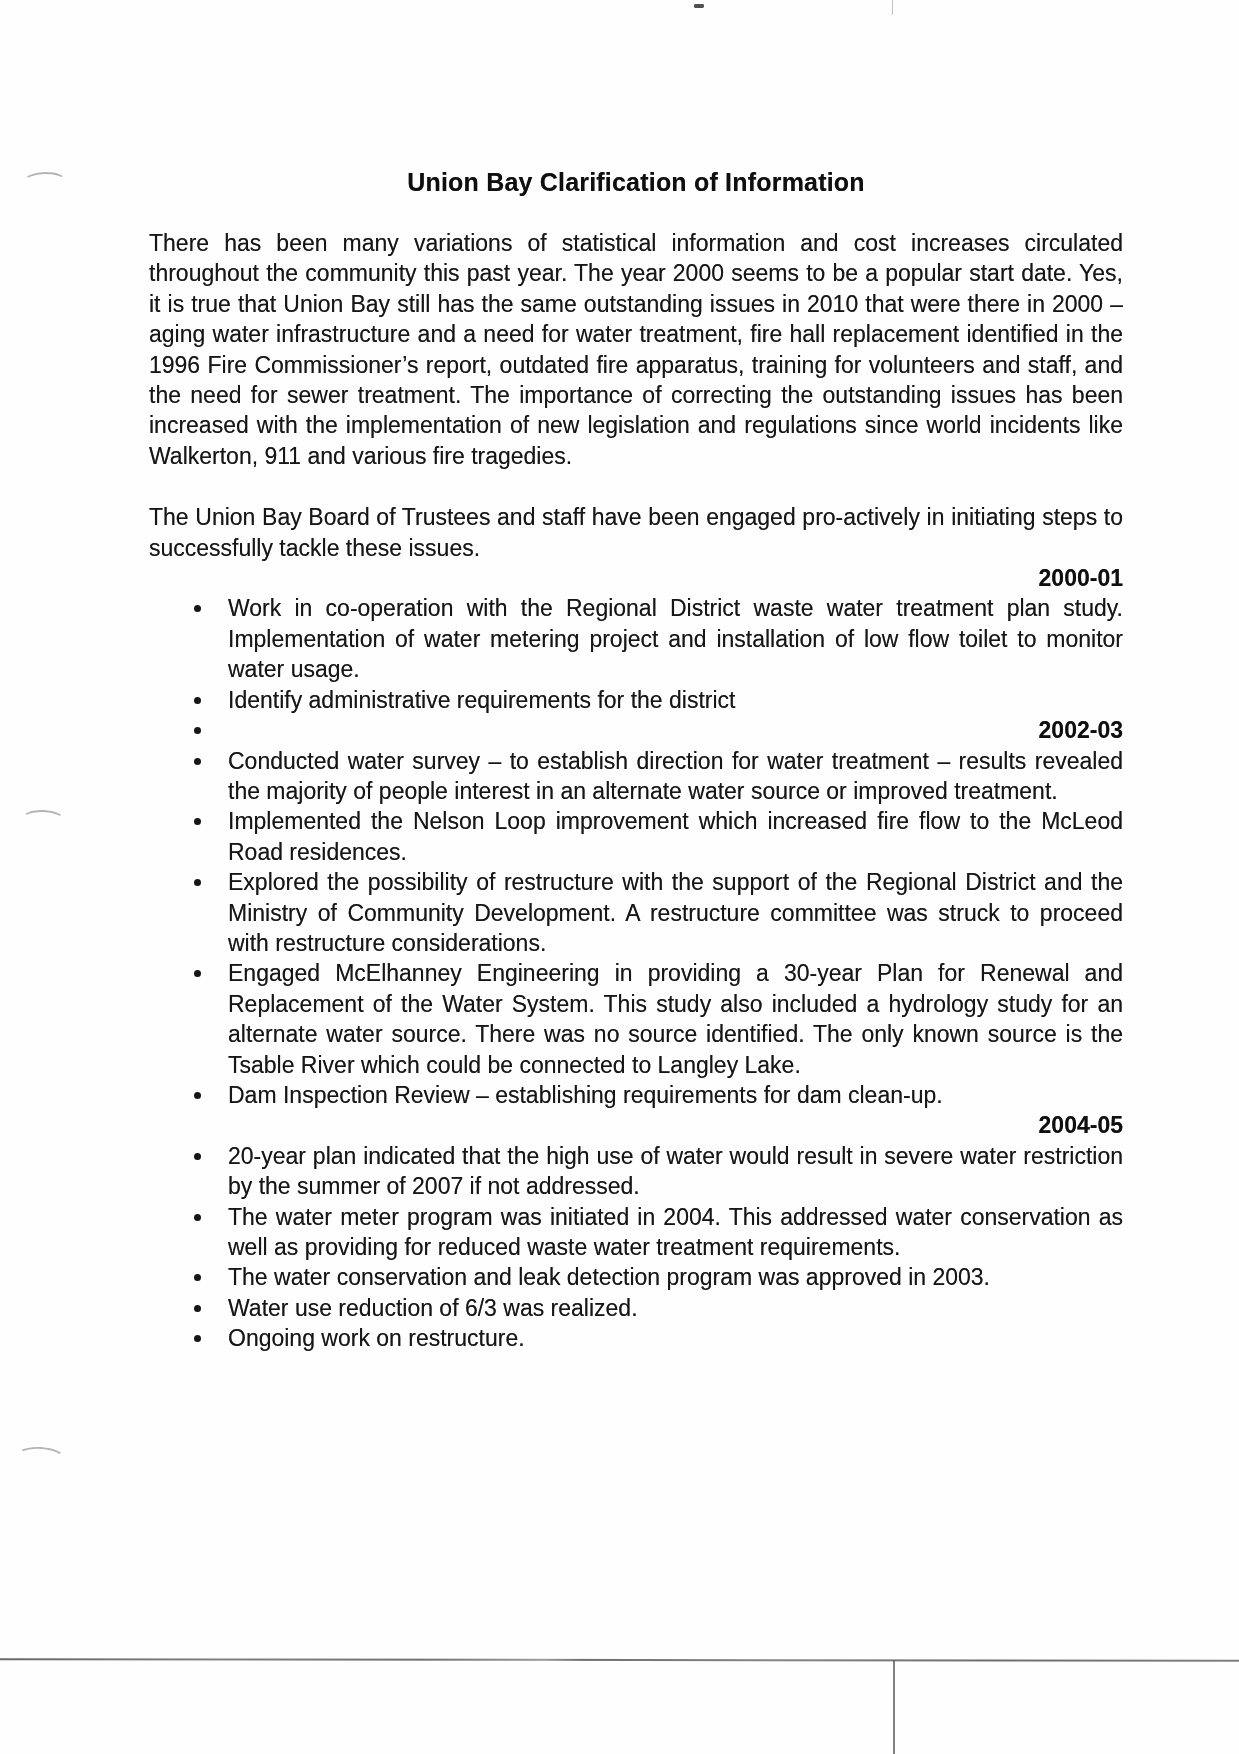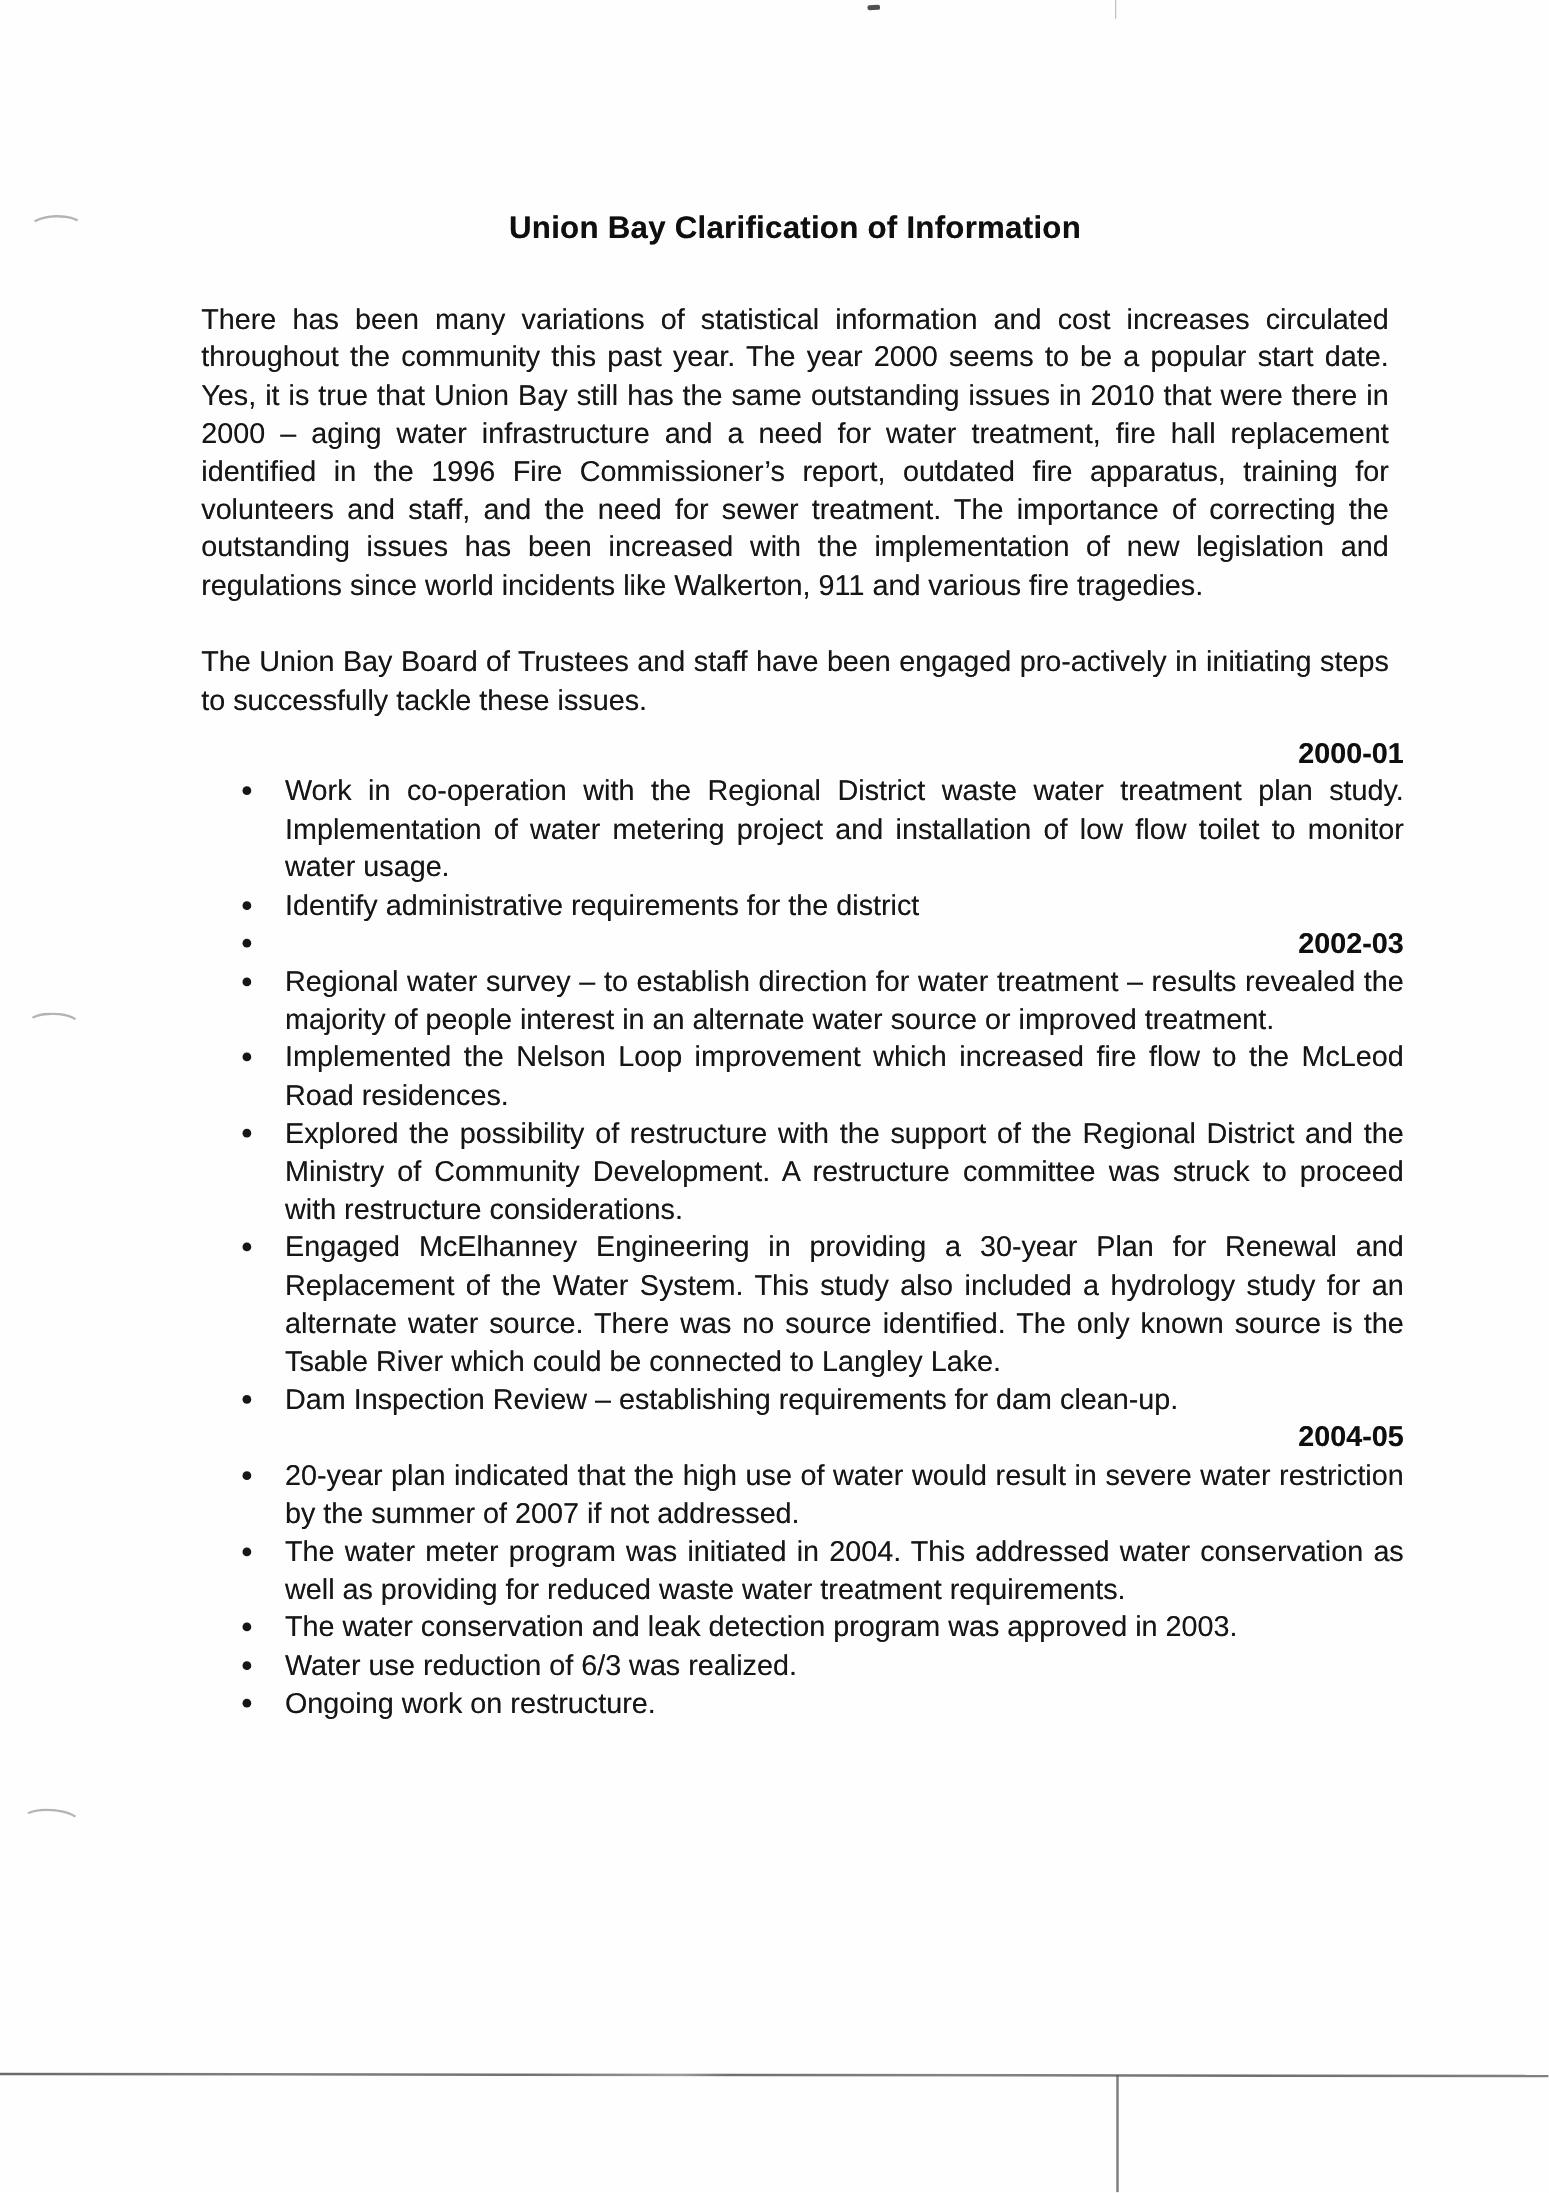--- a/index.html
+++ b/index.html
@@ -33,21 +33,21 @@
     position: absolute;
     left: 149px;
     top: 228px;
     width: 974px;
     font-size: 23px;
     line-height: 30.4px;
     text-align: justify;
     text-shadow: 0 0 0.4px rgba(0,0,0,0.5);
   }
   .para {
-    margin: 12px;
+    margin: 0;
   }
   .para + .para {
     margin-top: 31px;
   }
   .year-heading {
     margin: 0;
     font-size: 23px;
     font-weight: bold;
     line-height: 30.4px;
     text-align: right;
@@ -157,21 +157,21 @@
       </li>
       <li class="bullet-item">
         <span class="bullet-dot"></span>
       </li>
     </ul>
 
     <h2 class="year-heading">2002-03</h2>
     <ul class="bullet-list">
       <li class="bullet-item">
         <span class="bullet-dot"></span>
-        <span>Regional water survey – to establish direction for water treatment – results revealed the majority of people interest in an alternate water source or improved treatment.</span>
+        <span>Conducted water survey – to establish direction for water treatment – results revealed the majority of people interest in an alternate water source or improved treatment.</span>
       </li>
       <li class="bullet-item">
         <span class="bullet-dot"></span>
         <span>Implemented the Nelson Loop improvement which increased fire flow to the McLeod Road residences.</span>
       </li>
       <li class="bullet-item">
         <span class="bullet-dot"></span>
         <span>Explored the possibility of restructure with the support of the Regional District and the Ministry of Community Development. A restructure committee was struck to proceed with restructure considerations.</span>
       </li>
       <li class="bullet-item">

